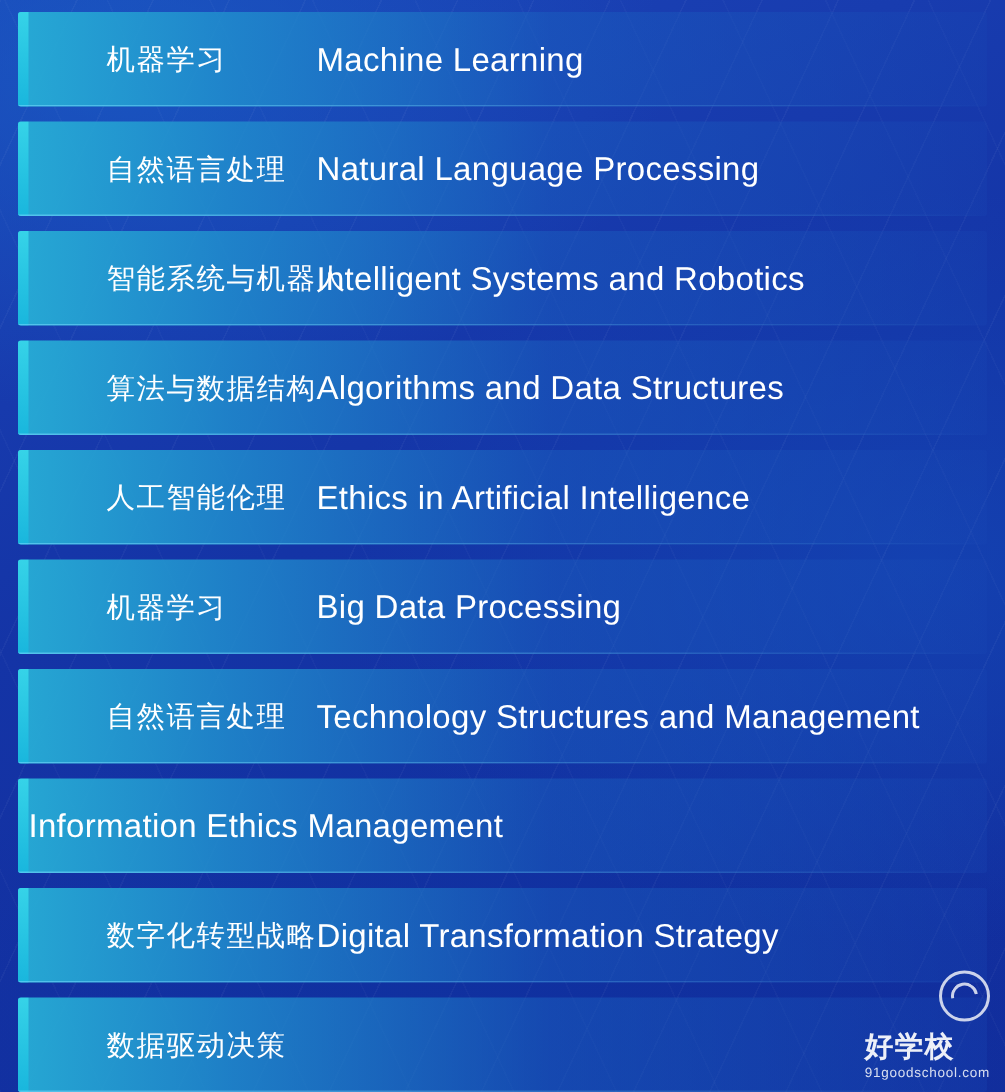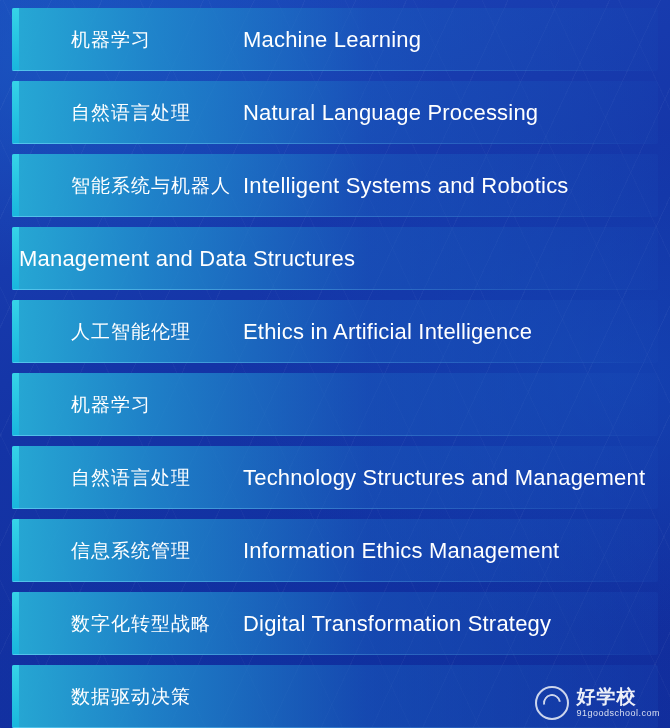--- a/index.html
+++ b/index.html
@@ -58,44 +58,45 @@
     height: 1px;
     background: linear-gradient(90deg, rgba(120,220,255,0.55), rgba(120,220,255,0));
   }
   .accent {
     width: 7px;
     height: 100%;
     background: linear-gradient(180deg, #36d3e8 0%, #19b6dd 100%);
     flex: 0 0 auto;
   }
   .cn {
-    width: 224px;
+    width: 192px;
     flex: 0 0 auto;
     padding-left: 52px;
     box-sizing: border-box;
     color: #ffffff;
     font-size: 19px;
     letter-spacing: 1px;
     white-space: nowrap;
   }
   .en {
     color: #ffffff;
     font-size: 22px;
     letter-spacing: 0.2px;
     white-space: nowrap;
   }
   .watermark {
     position: absolute;
     right: 10px;
     bottom: 8px;
     display: flex;
-    align-items: flex-start;
+    align-items: flex-end;
     gap: 7px;
     z-index: 5;
     opacity: 0.92;
+    flex-direction: column;
   }
   .wm-mark {
     width: 30px;
     height: 30px;
     border-radius: 50%;
     border: 2px solid rgba(255,255,255,0.85);
     position: relative;
     flex: 0 0 auto;
   }
   .wm-mark::before {
@@ -146,43 +147,44 @@
     </div>
 
     <div class="row">
       <div class="accent"></div>
       <div class="cn">智能系统与机器人</div>
       <div class="en">Intelligent Systems and Robotics</div>
     </div>
 
     <div class="row">
       <div class="accent"></div>
-      <div class="en">Management and Data Structures</div>
+      <div class="cn">算法与数据结构</div>
+      <div class="en">Algorithms and Data Structures</div>
     </div>
 
     <div class="row">
       <div class="accent"></div>
       <div class="cn">人工智能伦理</div>
       <div class="en">Ethics in Artificial Intelligence</div>
     </div>
 
     <div class="row">
       <div class="accent"></div>
       <div class="cn">机器学习</div>
+      <div class="en">Big Data Processing</div>
     </div>
 
     <div class="row">
       <div class="accent"></div>
       <div class="cn">自然语言处理</div>
       <div class="en">Technology Structures and Management</div>
     </div>
 
     <div class="row">
       <div class="accent"></div>
-      <div class="cn">信息系统管理</div>
       <div class="en">Information Ethics Management</div>
     </div>
 
     <div class="row">
       <div class="accent"></div>
       <div class="cn">数字化转型战略</div>
       <div class="en">Digital Transformation Strategy</div>
     </div>
 
     <div class="row">

